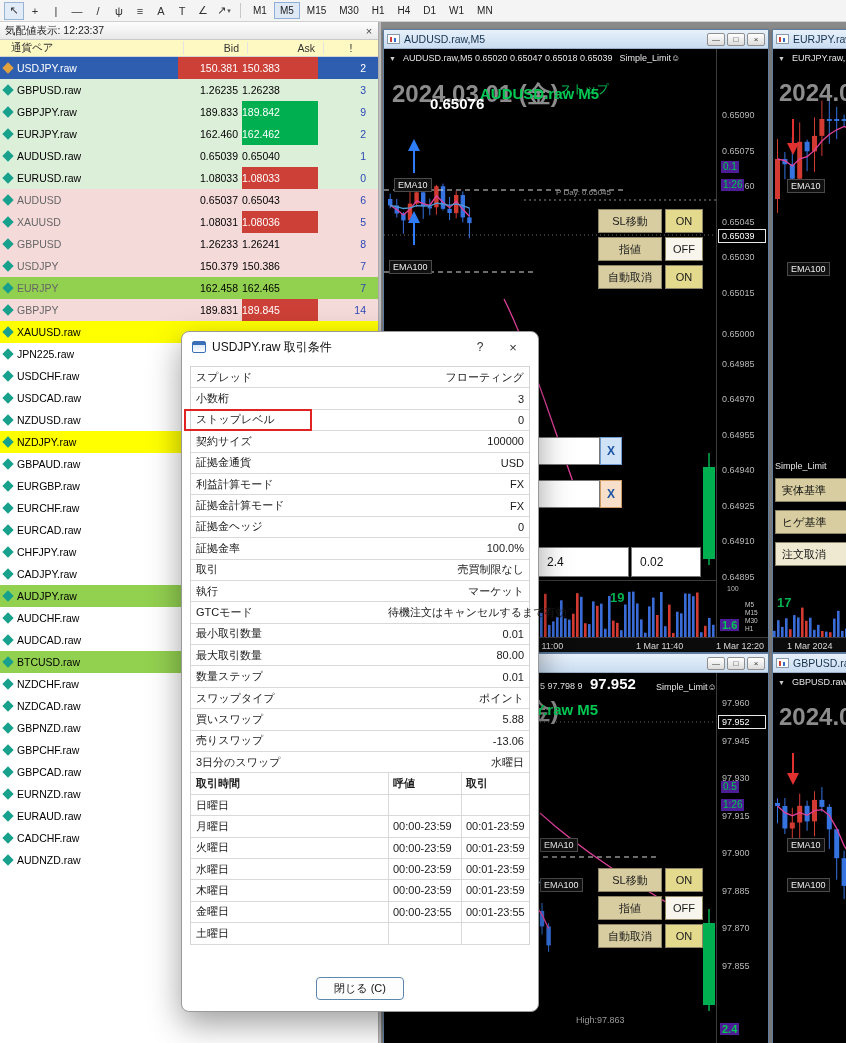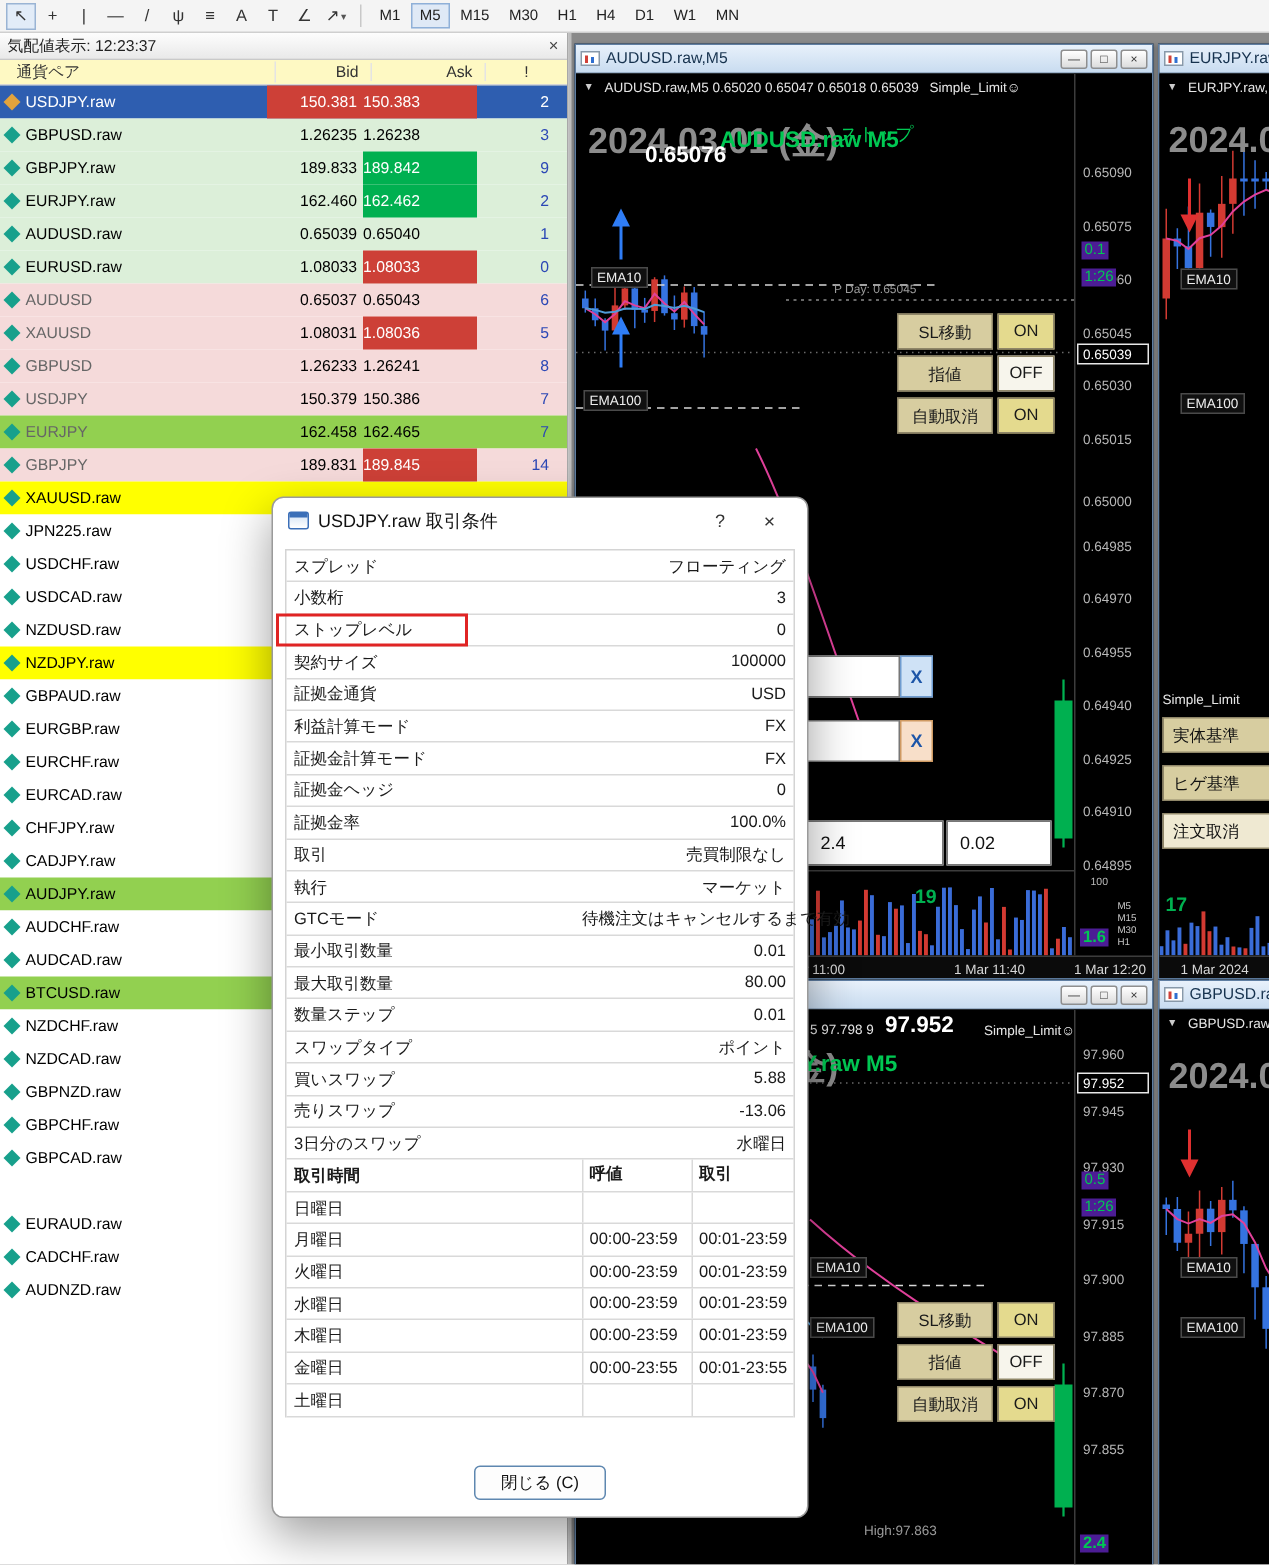--- a/index.html
+++ b/index.html
@@ -442,20 +442,24 @@
         <div class="mwr bg-w">
           <div class="c-name">
             <span class="sym-ico" style="background: rgb(23, 160, 140);"></span>
             <span>GBPCAD.raw</span>
           </div>
           <div class="c-bid"></div>
           <div class="c-ask"></div>
           <div class="c-al"></div>
         </div>
         <div class="mwr bg-w">
+          <div class="c-name">
+            <span class="sym-ico" style="background: rgb(23, 160, 140);"></span>
+            <span>EURNZD.raw</span>
+          </div>
           <div class="c-bid"></div>
           <div class="c-ask"></div>
           <div class="c-al"></div>
         </div>
         <div class="mwr bg-w">
           <div class="c-name">
             <span class="sym-ico" style="background: rgb(23, 160, 140);"></span>
             <span>EURAUD.raw</span>
           </div>
           <div class="c-bid"></div>

